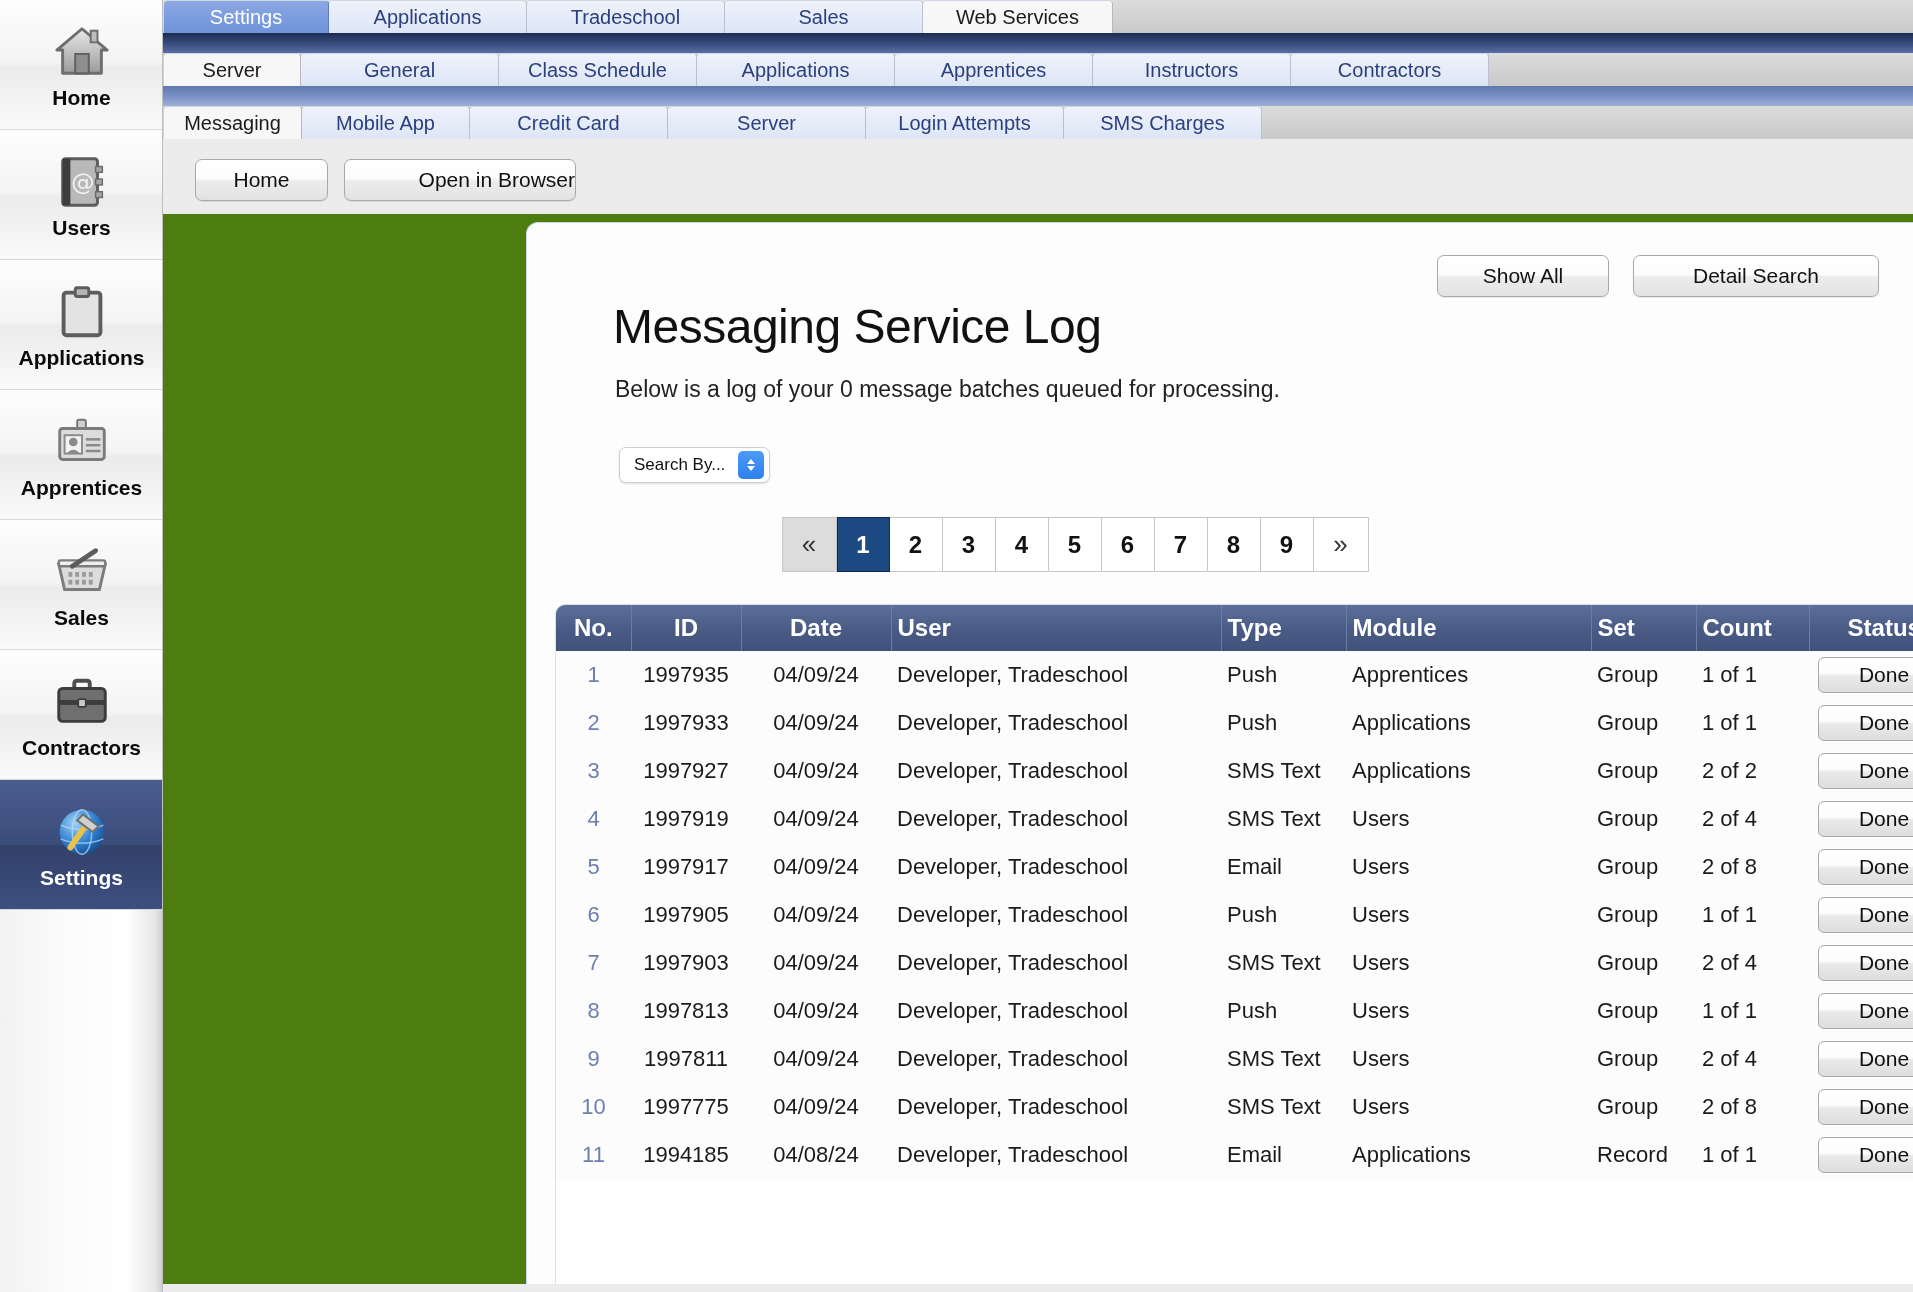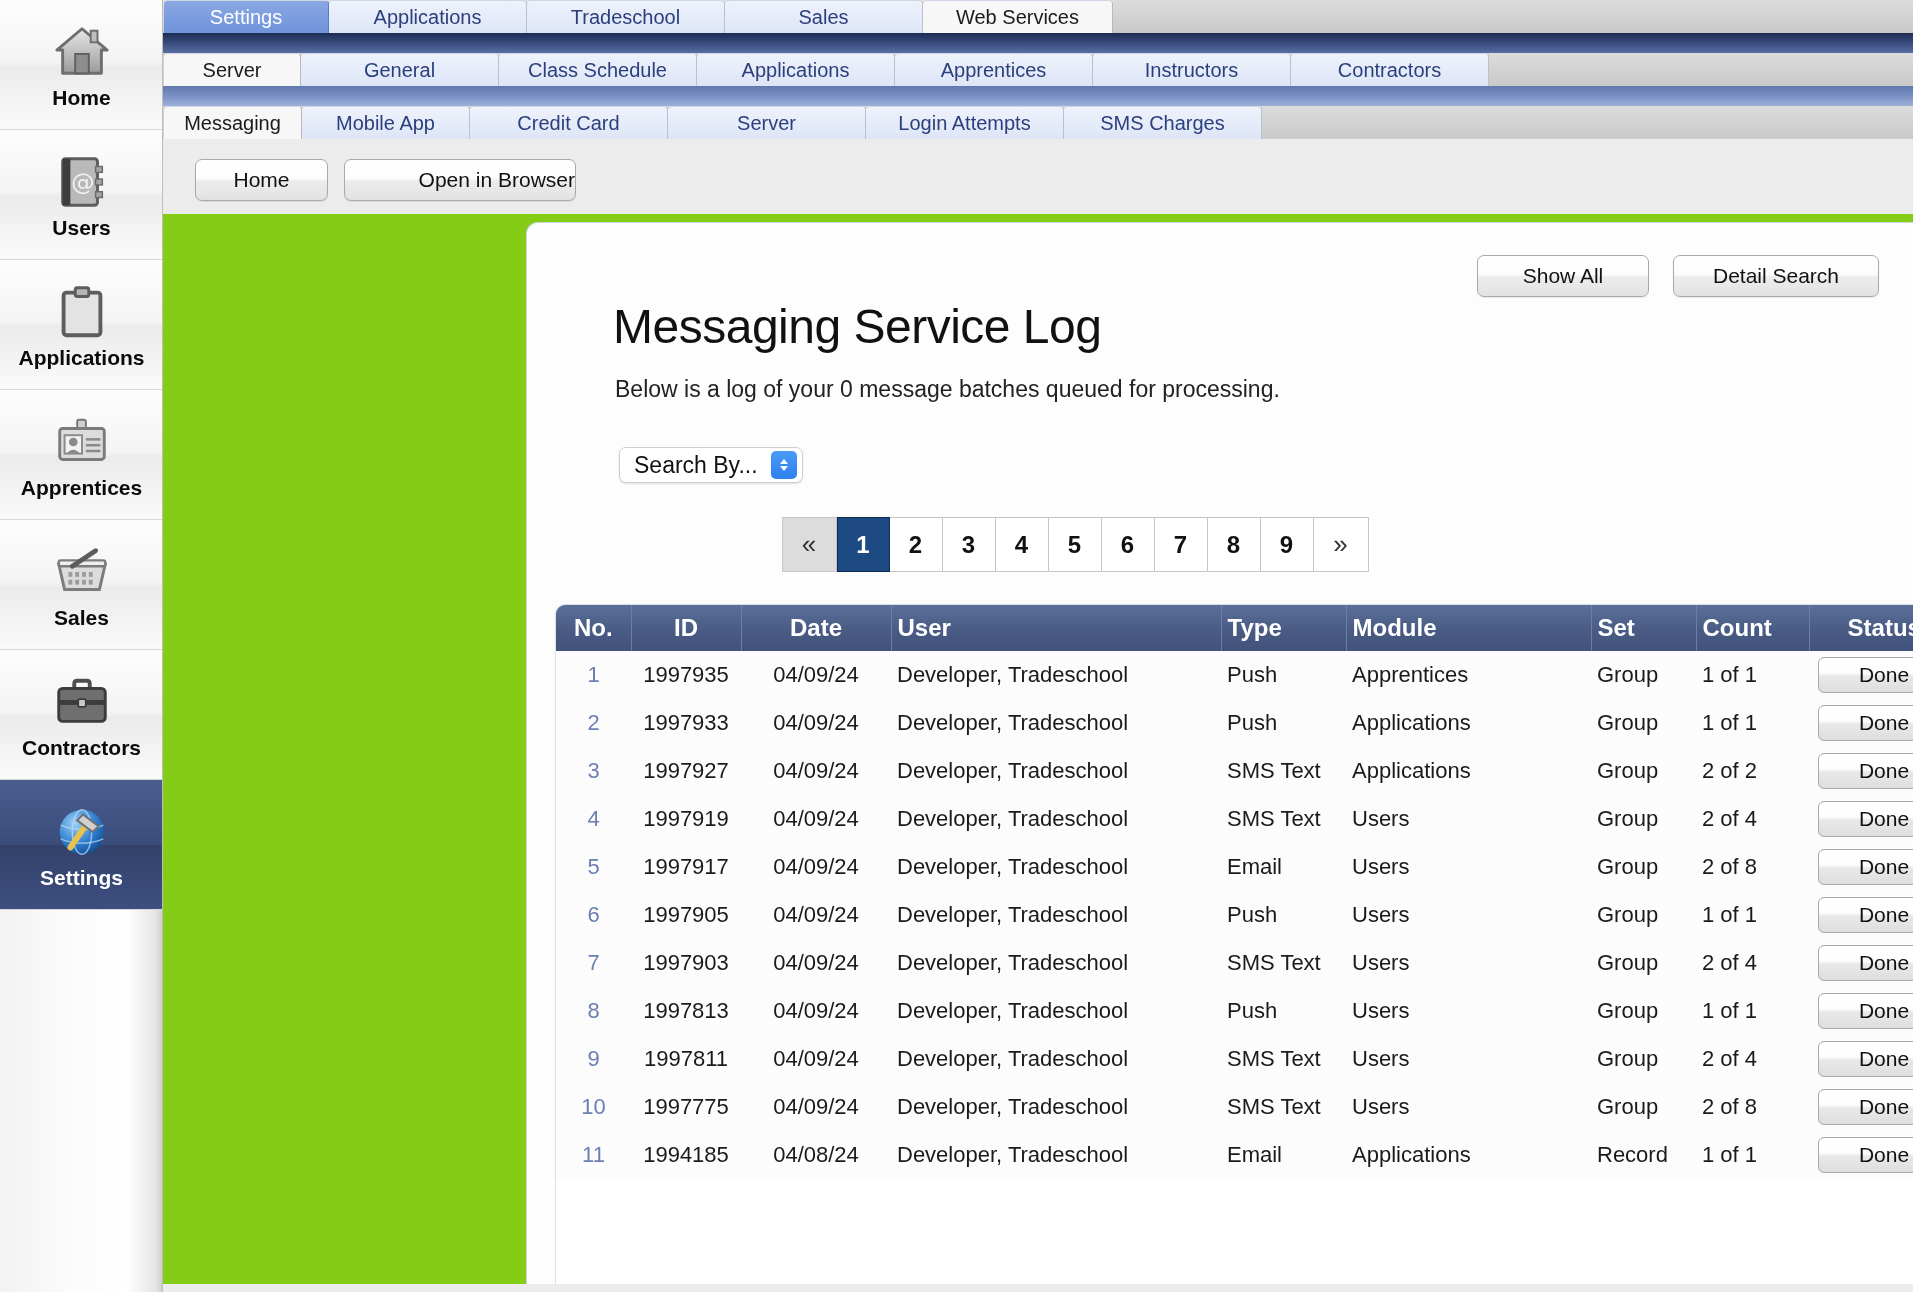--- a/index.html
+++ b/index.html
@@ -124,21 +124,21 @@
     line-height: 40px;
     cursor: pointer;
     box-shadow: 0 1px 0 rgba(255,255,255,0.9) inset, 0 1px 1px rgba(0,0,0,0.08);
     white-space: nowrap;
   }
   #btn-home { width: 133px; padding: 0; text-align: center; }
   #btn-open-browser { width: 232px; padding: 0; text-align: right; }
 
   
   .content-wrap {
-    background: #84cc16;
+    background: #4d7c0f;
     padding: 8px 0 0 363px;
     height: calc(1292px - 33px - 20px - 33px - 20px - 33px - 75px - 8px);
   }
   .card {
     background: #fdfdfd;
     border: 1px solid #ccd6e4;
     border-radius: 12px 0 0 0;
     border-right: none;
     border-bottom: none;
     height: 100%;
@@ -147,21 +147,21 @@
   }
 
   .card-actions {
     position: absolute;
     top: 32px;
     right: 34px;
     display: flex;
     gap: 24px;
   }
   #btn-show-all { width: 172px; padding: 0; text-align: center; }
-  #btn-detail-search { width: 206px; padding: 0; text-align: center; }
+  #btn-detail-search { width: 246px; padding: 0; text-align: center; }
 
   .page-title {
     margin: 76px 0 0 86px;
     font-size: 48px;
     font-weight: 400;
     color: #111;
     letter-spacing: -0.5px;
   }
   .page-sub {
     margin: 22px 0 0 88px;
@@ -175,21 +175,21 @@
     display: inline-flex;
     align-items: center;
     height: 36px;
     background: #ffffff;
     border: 1px solid #cfcfcf;
     border-radius: 7px;
     padding: 0 5px 0 14px;
     box-shadow: 0 1px 2px rgba(0,0,0,0.12);
     cursor: pointer;
   }
-  .aqua-select .sel-text { font-size: 23px; color: #111; margin-right: 13px; }
+  .aqua-select .sel-text { font-size: 17px; color: #111; margin-right: 13px; }
   .stepper {
     width: 26px; height: 28px;
     border-radius: 5px;
     background: linear-gradient(to bottom, #4b9bf5 0%, #2d80ef 100%);
     display: flex; flex-direction: column;
     align-items: center; justify-content: center;
     gap: 2px;
   }
   .stepper svg { display: block; }
 

